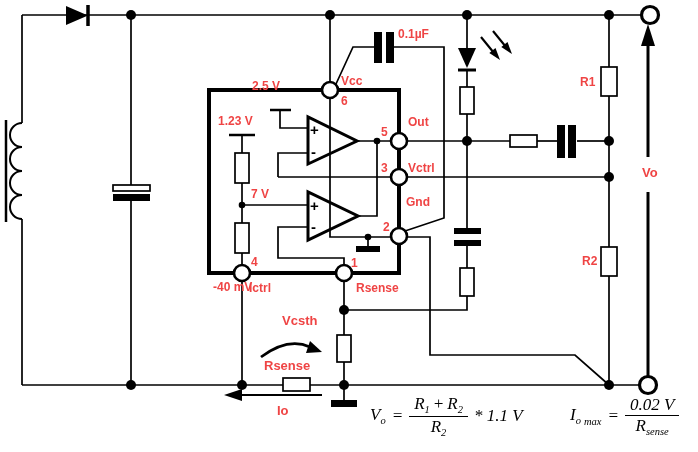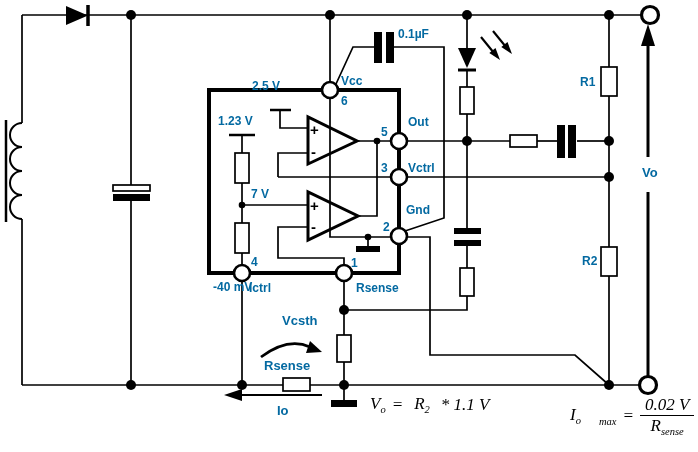--- a/index.html
+++ b/index.html
@@ -1,30 +1,30 @@
 <!DOCTYPE html>
 <html><head>
 <meta charset="utf-8">
 <style>
   html,body{margin:0;padding:0;background:#fff}
   .stage{position:relative;width:698px;height:452px;background:#fff;overflow:hidden;
          font-family:"Liberation Sans",sans-serif}
   .stage svg{position:absolute;left:0;top:0}
-  .lbl{position:absolute;font:bold 12px "Liberation Sans",sans-serif;color:#0369a1;
+  .lbl{position:absolute;font:bold 12px "Liberation Sans",sans-serif;color:#ef4444;
        white-space:nowrap;line-height:1}
   .lbl.big{font-size:13px}
   .sign{position:absolute;font:bold 15px "Liberation Sans",sans-serif;color:#000;line-height:1}
   .formula{position:absolute;display:flex;align-items:center;gap:6px;color:#000;
            font:italic 17px "Liberation Serif","DejaVu Serif",serif;white-space:nowrap}
   .formula sub{font-size:10.5px;font-style:italic;line-height:1}
   .frac{display:inline-flex;flex-direction:column;align-items:center;line-height:1.15}
   .frac .num{border-bottom:1.6px solid #000;padding:0 5px}
   .frac .den{padding:0 5px}
   .op{padding:0 3px}
-  .qual{margin-left:18px}
+  .qual{margin-left:3px}
 </style>
 </head>
 <body>
 
 <div class="stage">
 
 <svg width="698" height="452" viewBox="0 0 698 452">
   <g stroke="#000" fill="none" stroke-width="1.7">
 
     <path d="M22,15 H642"></path>
@@ -164,21 +164,21 @@
   <polygon points="322,352 306,353 310,341" fill="#000"></polygon>
 </svg>
 
 <div class="lbl" style="left:398px;top:28px">0.1µF</div>
 <div class="lbl" style="left:341px;top:75px">Vcc</div>
 <div class="lbl" style="left:341px;top:95px">6</div>
 <div class="lbl" style="left:381px;top:126px">5</div>
 <div class="lbl" style="left:408px;top:116px">Out</div>
 <div class="lbl" style="left:381px;top:162px">3</div>
 <div class="lbl" style="left:408px;top:162px">Vctrl</div>
-<div class="lbl" style="left:406px;top:204px">Gnd</div>
+<div class="lbl" style="left:406px;top:196px">Gnd</div>
 <div class="lbl" style="left:383px;top:221px">2</div>
 <div class="lbl" style="left:251px;top:256px">4</div>
 <div class="lbl" style="left:213px;top:281px">-40 mV</div>
 <div class="lbl" style="left:249px;top:282px">Ictrl</div>
 <div class="lbl" style="left:351px;top:257px">1</div>
 <div class="lbl" style="left:356px;top:282px">Rsense</div>
 <div class="lbl" style="left:252px;top:80px">2.5 V</div>
 <div class="lbl" style="left:218px;top:115px">1.23 V</div>
 <div class="lbl" style="left:251px;top:188px">7 V</div>
 <div class="lbl" style="left:580px;top:76px">R1</div>
@@ -190,20 +190,21 @@
 
 <div class="sign" style="left:310px;top:122px">+</div>
 <div class="sign" style="left:311px;top:144px">-</div>
 <div class="sign" style="left:310px;top:198px">+</div>
 <div class="sign" style="left:311px;top:219px">-</div>
 
 <div class="formula" style="left:370px;top:394px">
   <span><span>V</span><sub>o</sub></span>
   <span>=</span>
   <span class="frac">
+    <span class="num"><span>R</span><sub>1</sub><span class="op">+</span><span>R</span><sub>2</sub></span>
     <span class="den"><span>R</span><sub>2</sub></span>
   </span>
   <span>* 1.1 V</span>
 </div>
 
 <div class="formula" style="left:570px;top:395px">
   <span><span>I</span><sub>o</sub><sub class="qual">max</sub></span>
   <span>=</span>
   <span class="frac">
     <span class="num">0.02 V</span>

